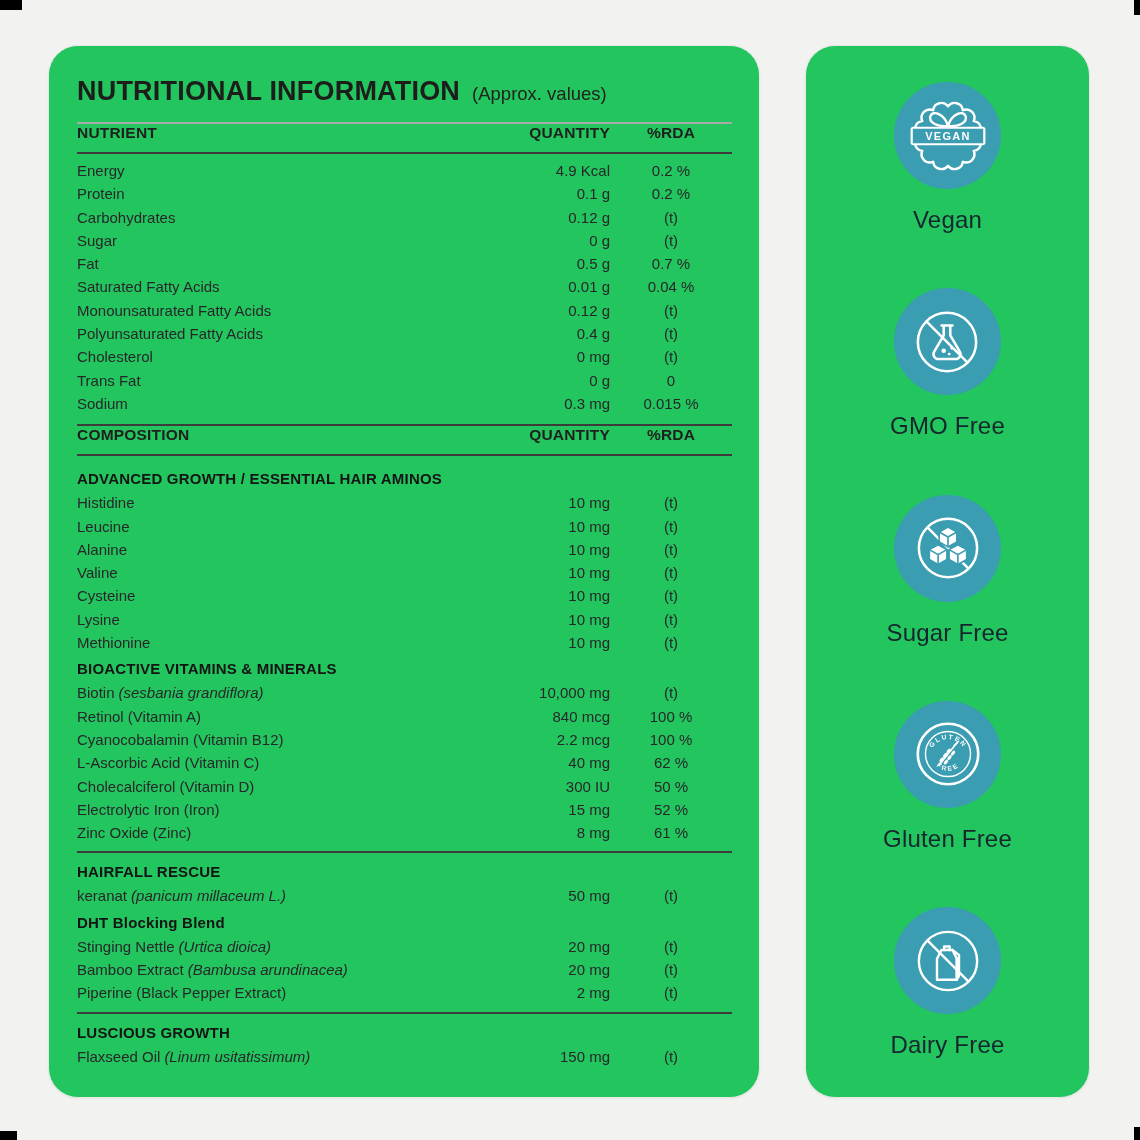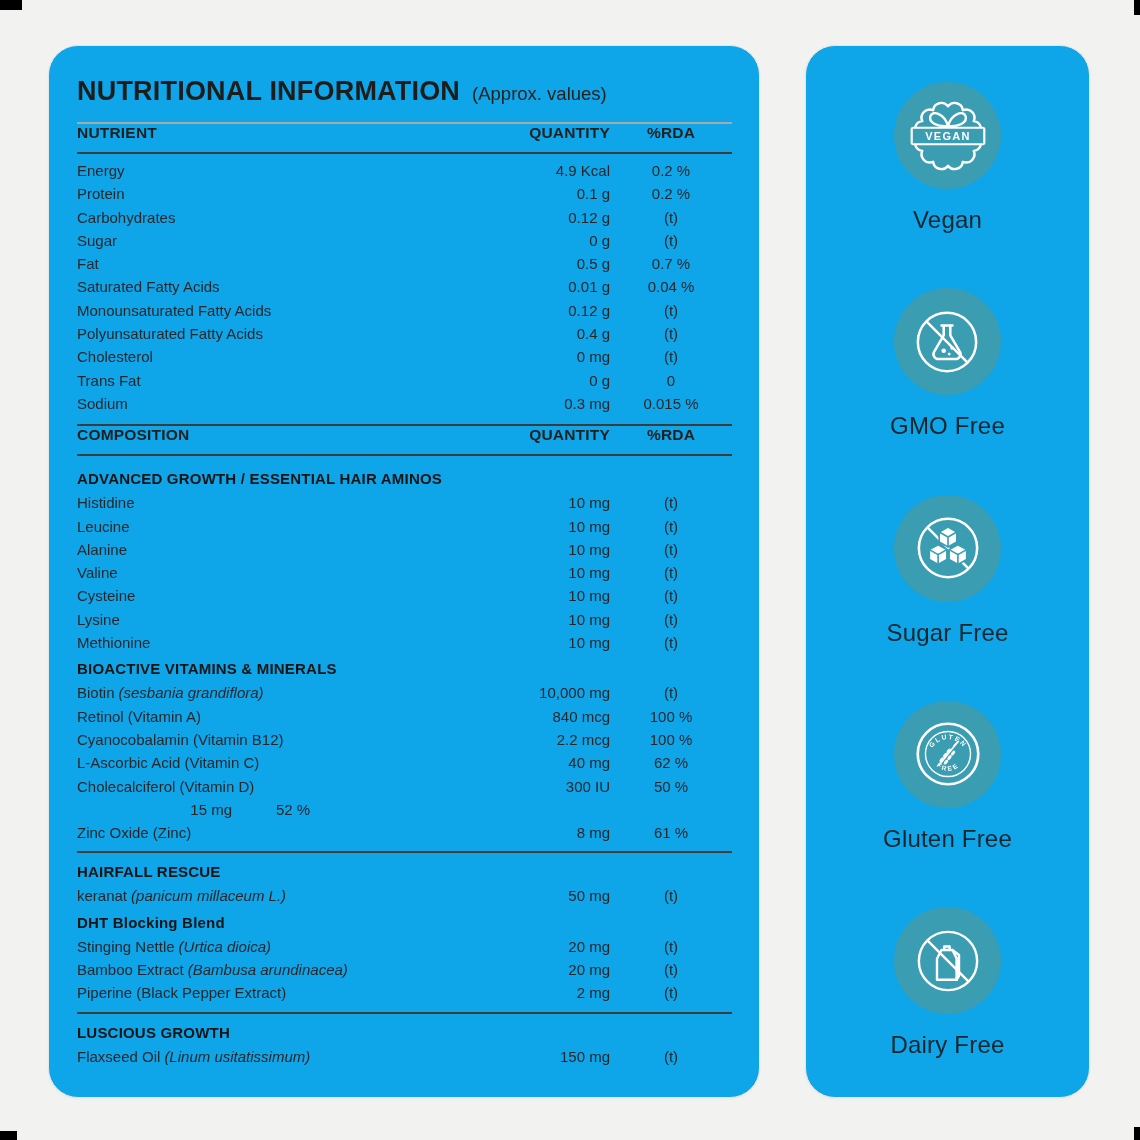--- a/index.html
+++ b/index.html
@@ -3,21 +3,21 @@
 <meta charset="utf-8">
 <style>
   html,body{margin:0;padding:0;}
   body{
     width:1140px;height:1140px;position:relative;overflow:hidden;
     background:#f2f2f1;
     font-family:"Liberation Sans",sans-serif;
     color:#26262a;
   }
   .card{
-    position:absolute;background:#0ea5e9;
+    position:absolute;background:#22c55e;
     border:1px solid #e7e7e5;border-radius:30px;
     box-shadow:0 1px 3px rgba(0,0,0,0.04);
     box-sizing:border-box;
   }
   .main-card{left:48px;top:45px;width:712px;height:1053px;padding:24px 27px 0 28px;overflow:hidden;}
   .badge-card{
     left:805px;top:45px;width:285px;height:1053px;
     display:flex;flex-direction:column;align-items:center;justify-content:space-between;
     padding:36px 0 38px;
   }
@@ -196,20 +196,21 @@
         <span class="cell-name"><span>L-Ascorbic Acid (Vitamin C)</span></span>
         <span class="cell-qty">40 mg</span>
         <span class="cell-rda">62 %</span>
       </div>
       <div class="t-row">
         <span class="cell-name"><span>Cholecalciferol (Vitamin D)</span></span>
         <span class="cell-qty">300 IU</span>
         <span class="cell-rda">50 %</span>
       </div>
       <div class="t-row">
+        <span class="cell-name"><span>Electrolytic Iron (Iron)</span></span>
         <span class="cell-qty">15 mg</span>
         <span class="cell-rda">52 %</span>
       </div>
       <div class="t-row">
         <span class="cell-name"><span>Zinc Oxide (Zinc)</span></span>
         <span class="cell-qty">8 mg</span>
         <span class="cell-rda">61 %</span>
       </div>
       <div class="rule mid"></div>
       <div class="t-heading">HAIRFALL RESCUE</div>

